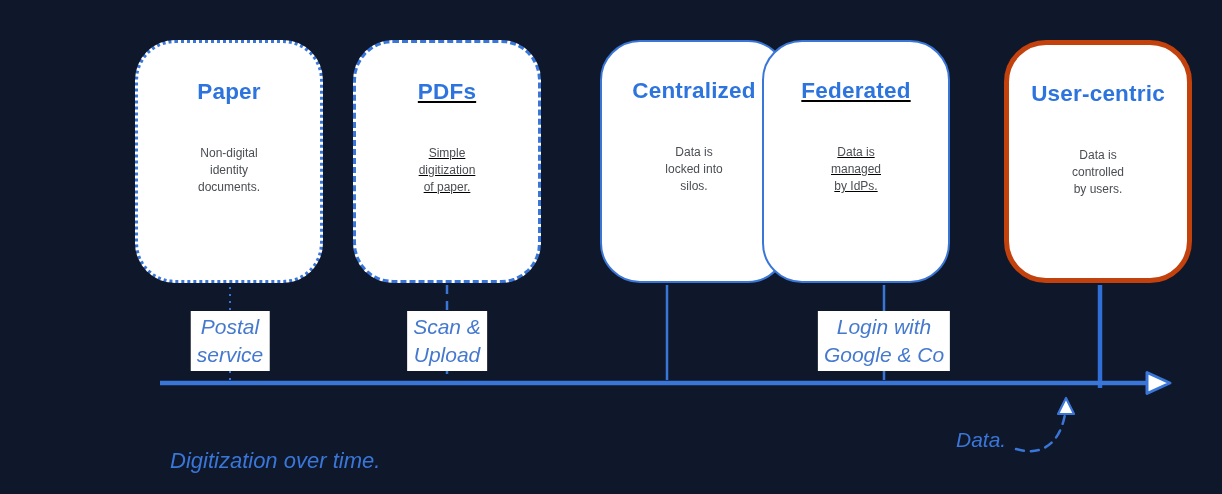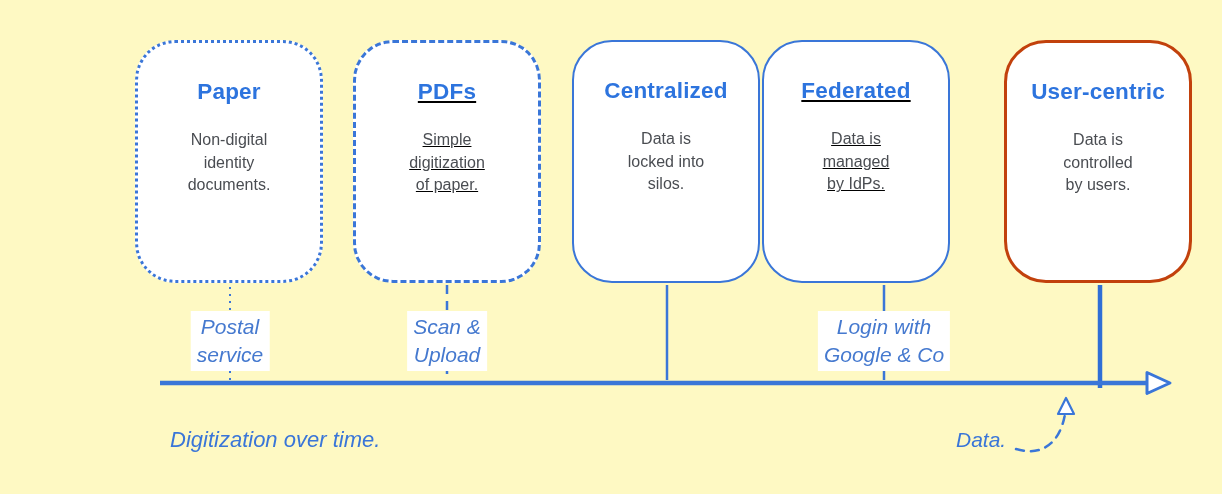--- a/index.html
+++ b/index.html
@@ -1,51 +1,51 @@
 <!DOCTYPE html>
 <html><head>
 <meta charset="utf-8">
 <style>
   html, body { margin: 0; padding: 0; background: #ffffff; }
   .canvas {
     position: relative;
     width: 1222px;
     height: 494px;
-    background: #fef9c3;
+    background: #0f172a;
     font-family: "Liberation Sans", sans-serif;
     overflow: hidden;
   }
 
   
   .box {
     position: absolute;
     top: 40px;
     width: 188px;
     height: 243px;
     border-radius: 40px;
     box-sizing: border-box;
     text-align: center;
     background: #ffffff;
   }
   .box.s1 { left: 135px; border: 3px dotted #3a76d8; }
   .box.s2 { left: 353px; border: 3px dashed #3a76d8; text-decoration: underline; }
-  .box.s3 { left: 572px; border: 2.5px solid #3a76d8; }
+  .box.s3 { left: 600px; border: 2.5px solid #3a76d8; }
   .box.s4 { left: 762px; border: 2.5px solid #3a76d8; text-decoration: underline; }
-  .box.s5 { left: 1004px; border: 3px solid #c2410c; border-radius: 42px; }
+  .box.s5 { left: 1004px; border: 5px solid #c2410c; border-radius: 42px; }
 
   .box-title {
     margin-top: 36px;
     font-size: 22.5px;
     font-weight: bold;
     color: #2d74de;
     letter-spacing: 0.2px;
   }
   .box-desc {
-    margin-top: 24px;
-    font-size: 16px;
+    margin-top: 40px;
+    font-size: 12px;
     line-height: 1.42;
     color: #4a4d52;
     white-space: pre-line;
   }
 
   
   .stage-label {
     position: absolute;
     top: 311px;
     transform: translateX(-50%);
@@ -78,21 +78,21 @@
   .conn.thick { stroke: #2f6fd6; stroke-width: 4.5; }
   .axis { stroke: #3a76d8; stroke-width: 4.5; }
   .arrowhead { fill: #ffffff; stroke: #3a76d8; stroke-width: 3; stroke-linejoin: round; }
   .today-curve { fill: none; stroke: #3a76d8; stroke-width: 2.5; stroke-dasharray: 8 7; stroke-linecap: round; }
   .today-head { fill: #ffffff; stroke: #3a76d8; stroke-width: 2.2; stroke-linejoin: round; }
 
   
   .caption {
     position: absolute;
     left: 170px;
-    top: 427px;
+    top: 448px;
     font-size: 22px;
     font-style: italic;
     color: #3a76d8;
   }
   .today-label {
     position: absolute;
     left: 956px;
     top: 428px;
     font-size: 21px;
     font-style: italic;

